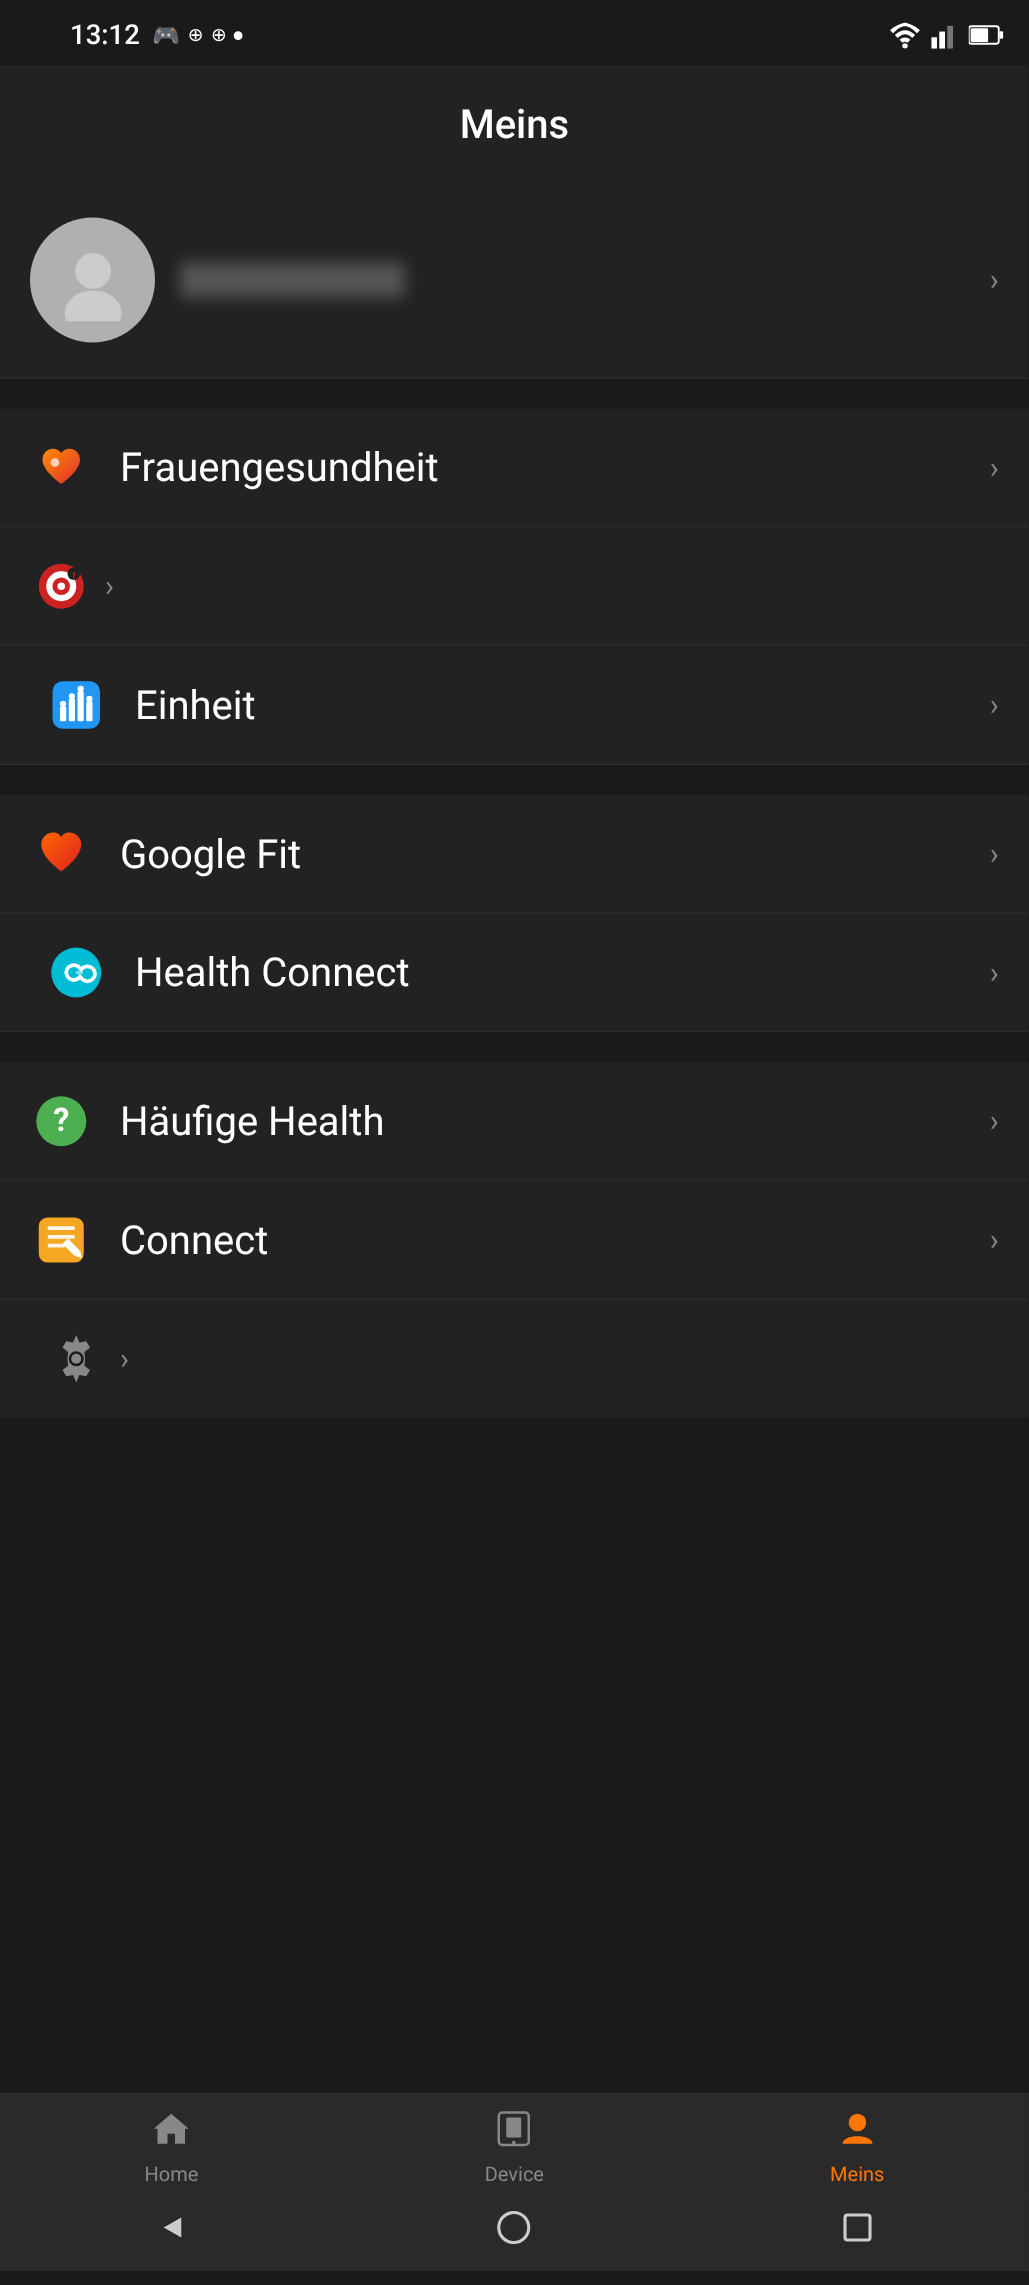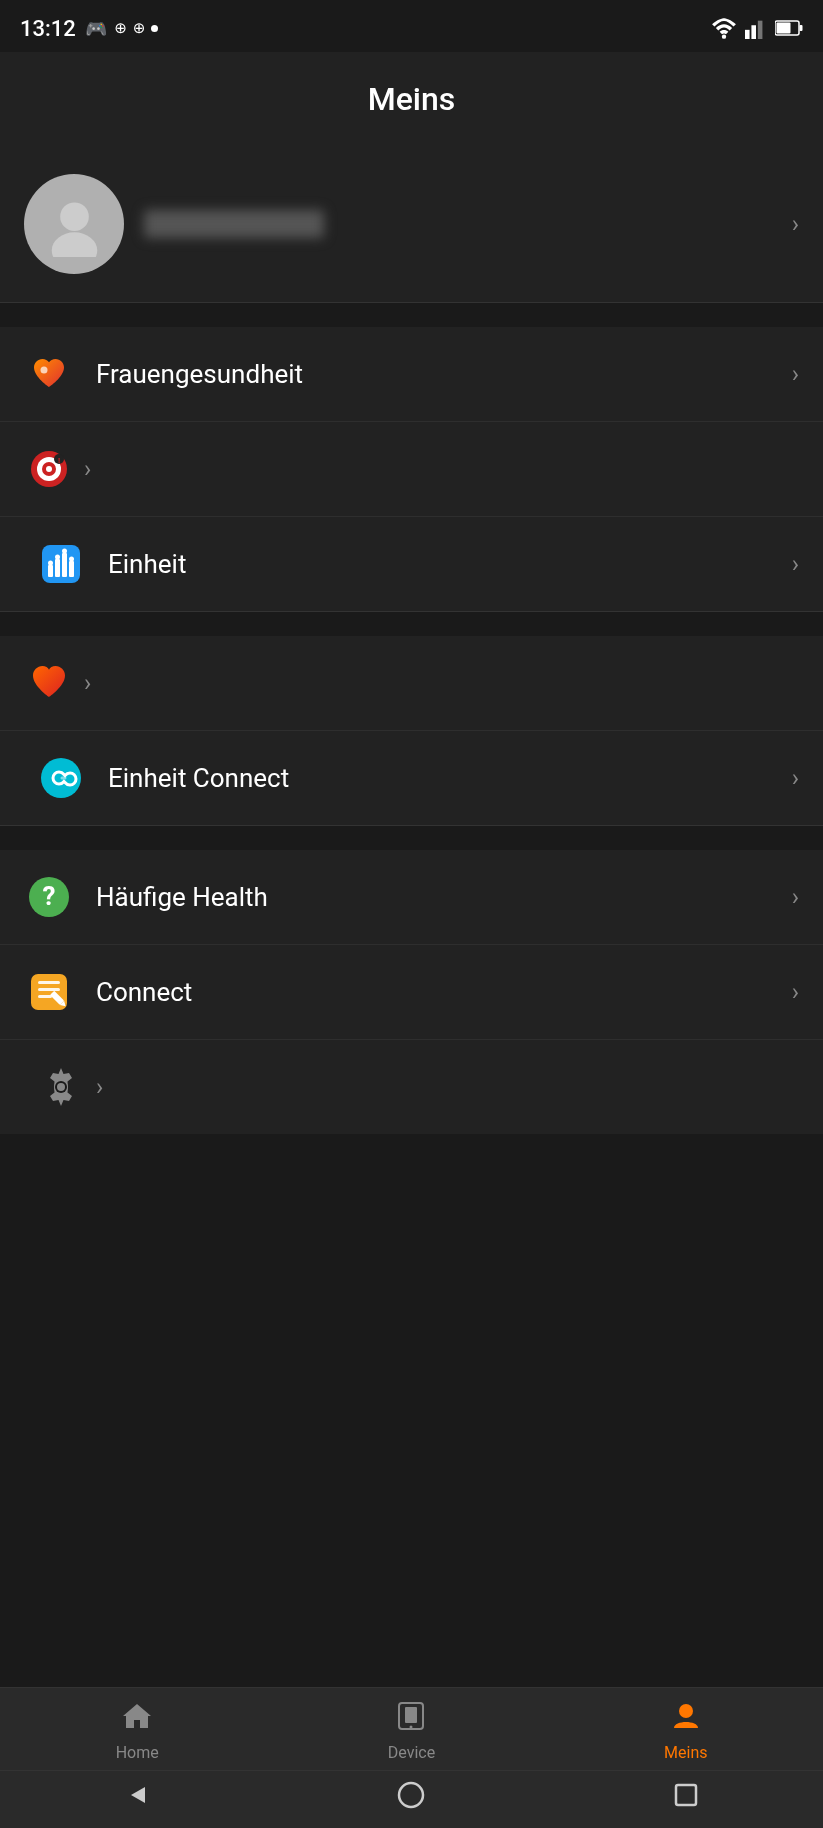--- a/index.html
+++ b/index.html
@@ -14,20 +14,21 @@
     }
 
     
     .status-bar {
       background-color: #1a1a1a;
       display: flex;
       justify-content: space-between;
       align-items: center;
       padding: 10px 20px 6px 20px;
       height: 52px;
+      margin-left: 36px;
     }
     .status-left {
       display: flex;
       align-items: center;
       gap: 10px;
     }
     .status-time {
       font-size: 22px;
       font-weight: 500;
       color: #ffffff;
@@ -134,21 +135,21 @@
       border-radius: 12px;
       display: flex;
       align-items: center;
       justify-content: center;
       flex-shrink: 0;
       font-size: 26px;
     }
     .menu-label {
       flex: 1;
       margin-left: 22px;
-      font-size: 26px;
+      font-size: 32px;
       color: #ffffff;
       font-weight: 400;
     }
 
     
     .icon-frauengesundheit {
       background: transparent;
     }
     .icon-sport-ziel {
       background: transparent;
@@ -168,21 +169,21 @@
     .icon-feedback {
       background: transparent;
     }
     .icon-einstellung {
       background: transparent;
     }
 
     
     .bottom-nav {
       position: fixed;
-      bottom: 0;
+      bottom: 12px;
       left: 0;
       width: 823px;
       background-color: #2a2a2a;
       border-top: 1px solid #333;
     }
     .nav-tabs {
       display: flex;
       justify-content: space-around;
       padding: 12px 0 8px;
     }
@@ -353,34 +354,35 @@
         <svg width="42" height="42" viewBox="0 0 42 42">
           <defs>
             <linearGradient id="heartGrad2" x1="0%" y1="0%" x2="100%" y2="100%">
               <stop offset="0%" style="stop-color:#ff6600;stop-opacity:1"></stop>
               <stop offset="100%" style="stop-color:#dd2222;stop-opacity:1"></stop>
             </linearGradient>
           </defs>
           <path d="M21 35 C21 35 5 24 5 13.5 C5 8.3 9.3 4 14.5 4 C17.5 4 20.2 5.5 21 7.8 C21.8 5.5 24.5 4 27.5 4 C32.7 4 37 8.3 37 13.5 C37 24 21 35 21 35Z" fill="url(#heartGrad2)"></path>
         </svg>
       </div>
+      <span class="menu-label">Google Fit</span>
       <span class="chevron">›</span>
     </div>
 
     <div class="menu-item">
       <div class="menu-icon icon-health-connect">
         <svg width="42" height="42" viewBox="0 0 42 42">
 
           <circle cx="21" cy="21" r="20" fill="#00BCD4"></circle>
 
           <path d="M13 21 C13 17.7 15.7 15 19 15 C21 15 22.8 16 24 17.5 L25 18.5 C26.2 17 28 16 30 16 C33.3 16 36 18.7 36 22 C36 25.3 33.3 28 30 28 C28 28 26.2 27 25 25.5 L24 24.5 C22.8 26 21 27 19 27 C15.7 27 13 24.3 13 21 Z" fill="none" stroke="white" stroke-width="3" stroke-linecap="round"></path>
           <path d="M22 21 L25 21" stroke="white" stroke-width="3" stroke-linecap="round" opacity="0.5"></path>
         </svg>
       </div>
-      <span class="menu-label">Einheit Connect</span>
+      <span class="menu-label">Health Connect</span>
       <span class="chevron">›</span>
     </div>
   </div>
 
   <div class="divider-full"></div>
   <div class="section-gap"></div>
 
   <div style="background:#222222;">
 
     <div class="menu-item">

